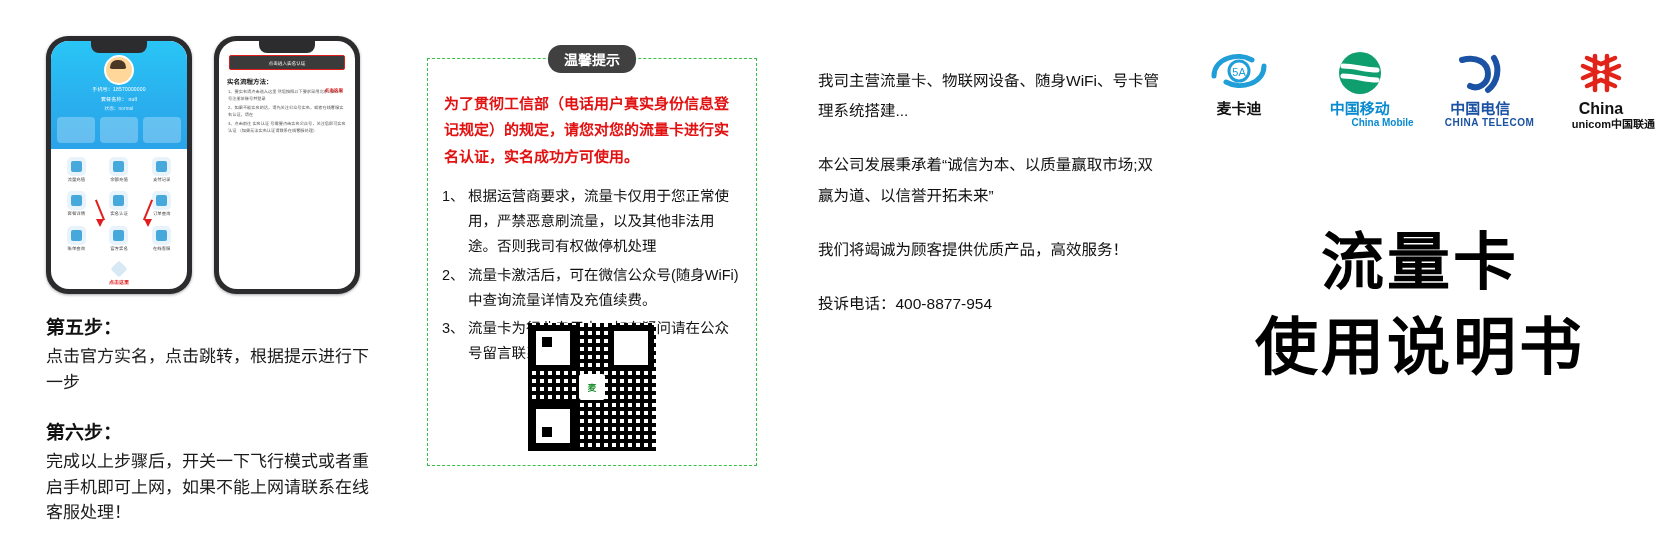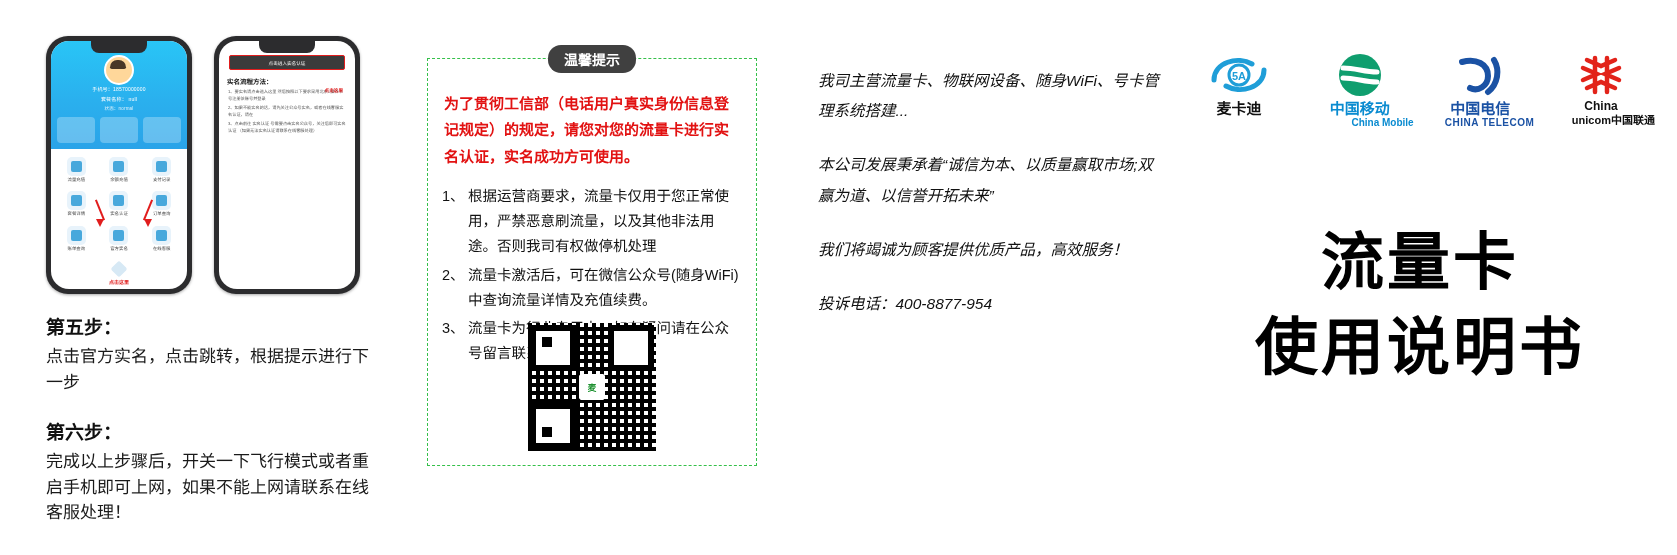--- a/index.html
+++ b/index.html
@@ -325,63 +325,62 @@
   
   .copy-col {
     position: absolute;
     left: 818px;
     top: 66px;
     width: 345px;
     font-size: 15.5px;
     color: #111;
     line-height: 1.95;
   }
-  .copy-col p { margin: 0 0 24px 0; font-style: italic; }
+  .copy-col p { margin: 0 0 24px 0; }
   .copy-col p:last-child { margin-bottom: 0; }
 
   
   .logos {
     position: absolute;
     left: 1185px;
     top: 50px;
     width: 470px;
     height: 90px;
     display: flex;
     align-items: flex-start;
     justify-content: space-between;
   }
   .logo {
     text-align: center;
     width: 108px;
   }
   .logo-mark {
     height: 48px;
     display: flex;
-    align-items: flex-end;
+    align-items: flex-start;
     justify-content: center;
-    font-weight: bold;
   }
   .logo-name {
     font-size: 15px;
     font-weight: bold;
     line-height: 1.15;
     margin-top: 2px;
   }
   .logo-sub {
     font-size: 10px;
     font-weight: bold;
     line-height: 1.2;
     text-align: right;
   }
   .l-maikadi .logo-name { color: #111; }
   .l-mobile .logo-name  { color: #0a8bd0; }
   .l-mobile .logo-sub   { color: #0a8bd0; }
   .l-telecom .logo-name { color: #1b52a4; }
   .l-telecom .logo-sub  { color: #1b52a4; letter-spacing: .5px; }
-  .l-unicom .logo-name  { color: #111; font-size: 12px; }
+  .l-unicom .logo-name  { color: #111; font-size: 16px; }
   .l-unicom .logo-sub   { color: #111; font-size: 11px; }
 
   
   .big-title {
     position: absolute;
     left: 1185px;
     top: 220px;
     width: 470px;
     text-align: center;
     font-size: 63px;

